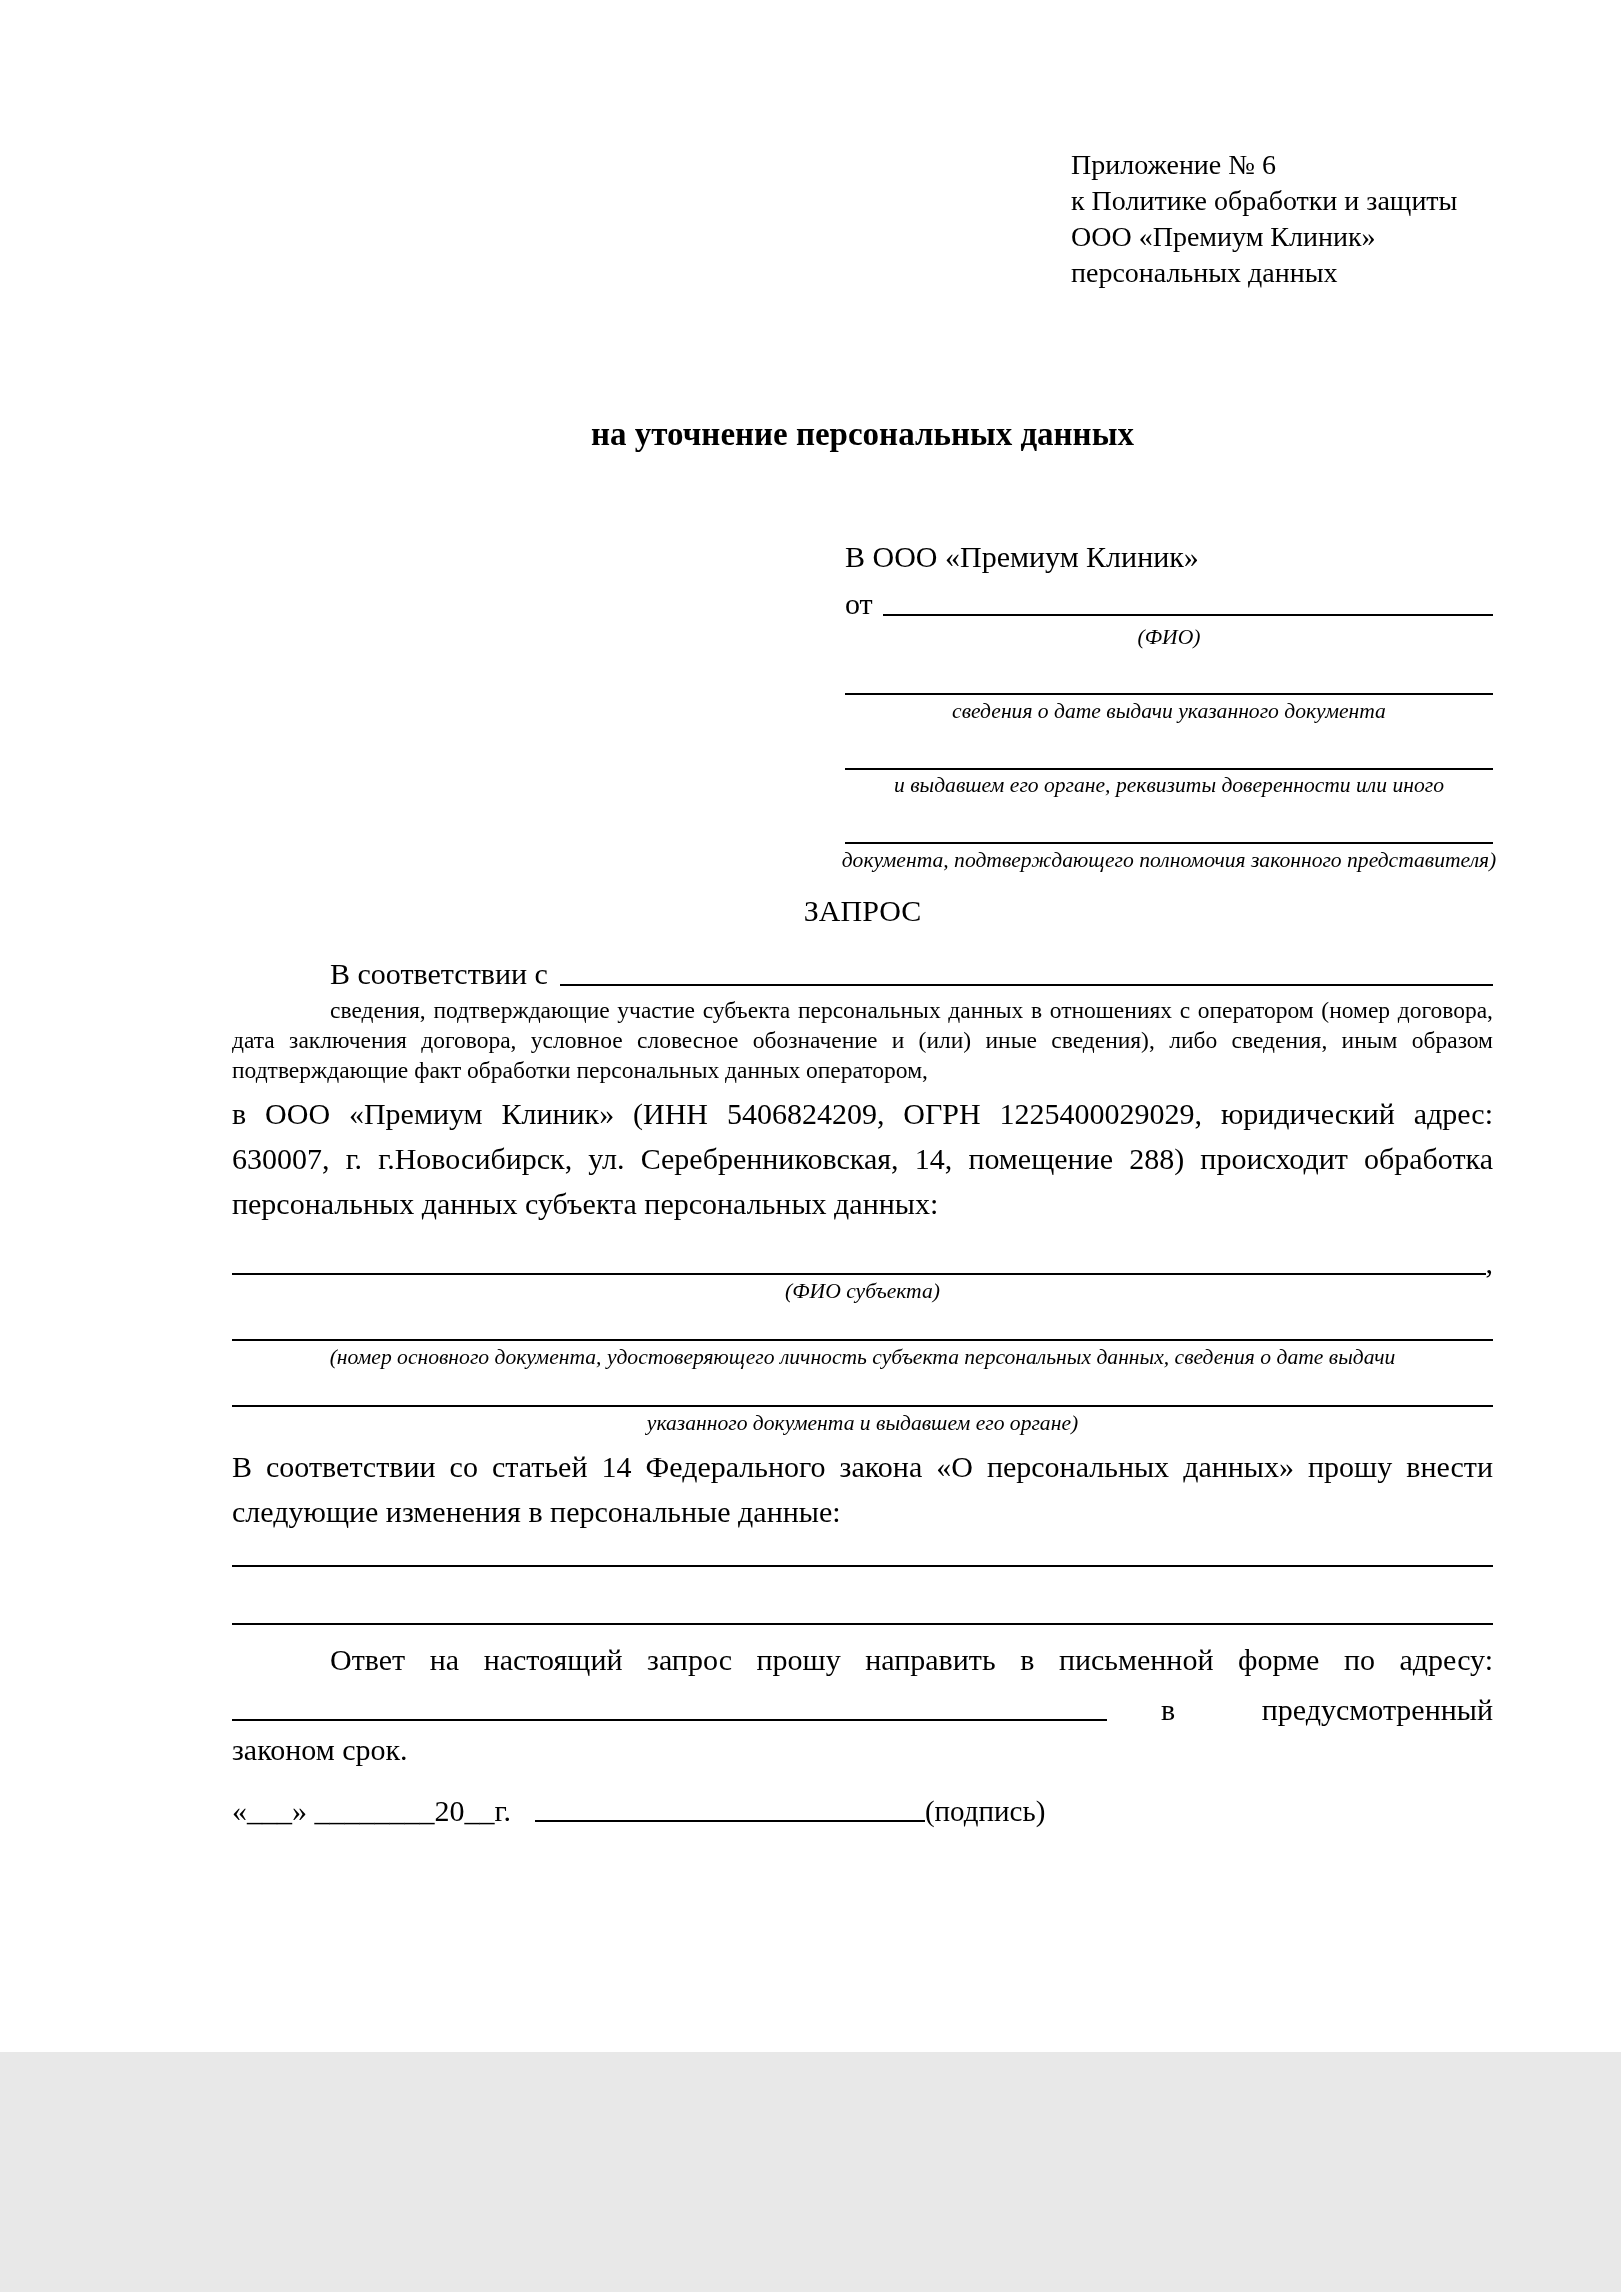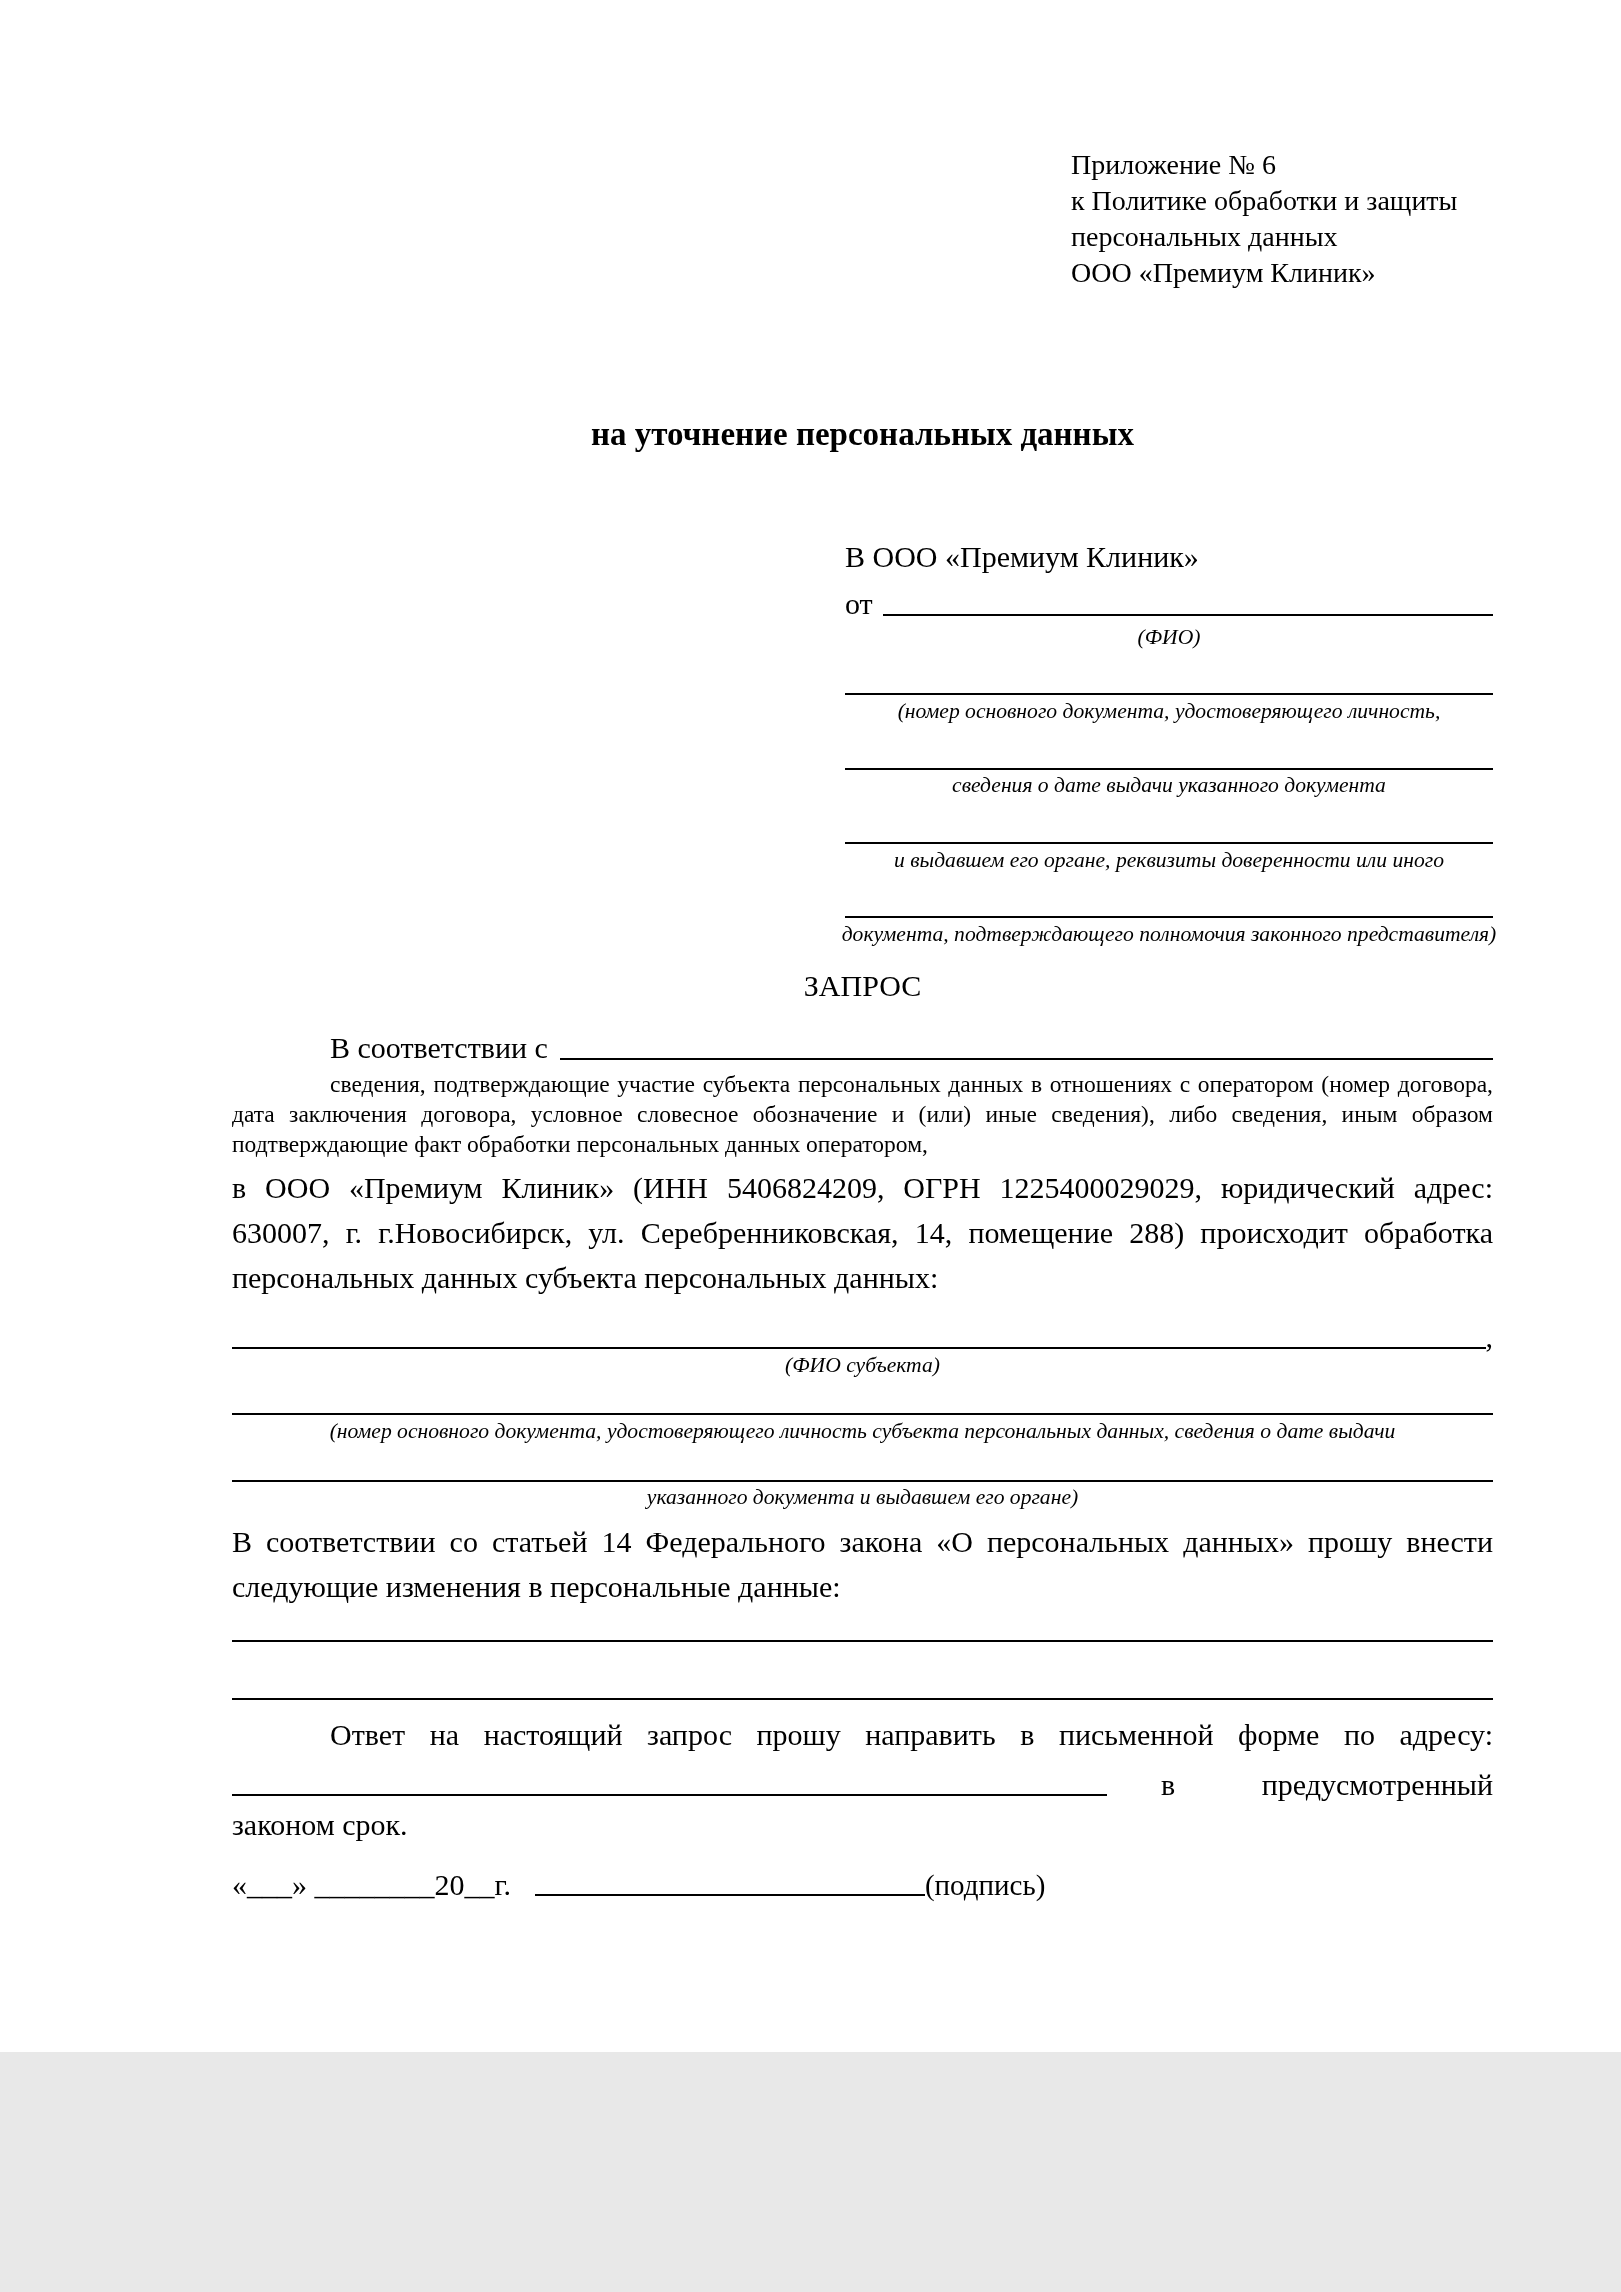--- a/index.html
+++ b/index.html
@@ -55,44 +55,38 @@
   .sig-caption { white-space:nowrap; font-size:29px; }
 </style>
 </head>
 <body>
 
 <div class="page">
 
   <div class="header-block">
     <div>Приложение № 6</div>
     <div>к Политике обработки и защиты</div>
+    <div>ООО «Премиум Клиник»</div>
     <div>персональных данных</div>
-    <div>ООО «Премиум Клиник»</div>
   </div>
 
   <div class="title">
     <div>на уточнение персональных данных</div>
   </div>
 
   <div class="addressee">
     <div class="addr-to">В ООО «Премиум Клиник»</div>
     <div class="from-row">
       <span class="label">от</span>
       <div class="blank"></div>
     </div>
     <div class="caption">
         <span>(ФИО)</span>
       </div>
 
-    <div class="addr-field">
-      <div class="blank"></div>
-      <div class="caption">
-          <span>(номер основного документа, удостоверяющего личность,</span>
-        </div>
-    </div>
 
     <div class="addr-field">
       <div class="blank"></div>
       <div class="caption">
           <span>сведения о дате выдачи указанного документа</span>
         </div>
     </div>
 
     <div class="addr-field">
       <div class="blank"></div>

